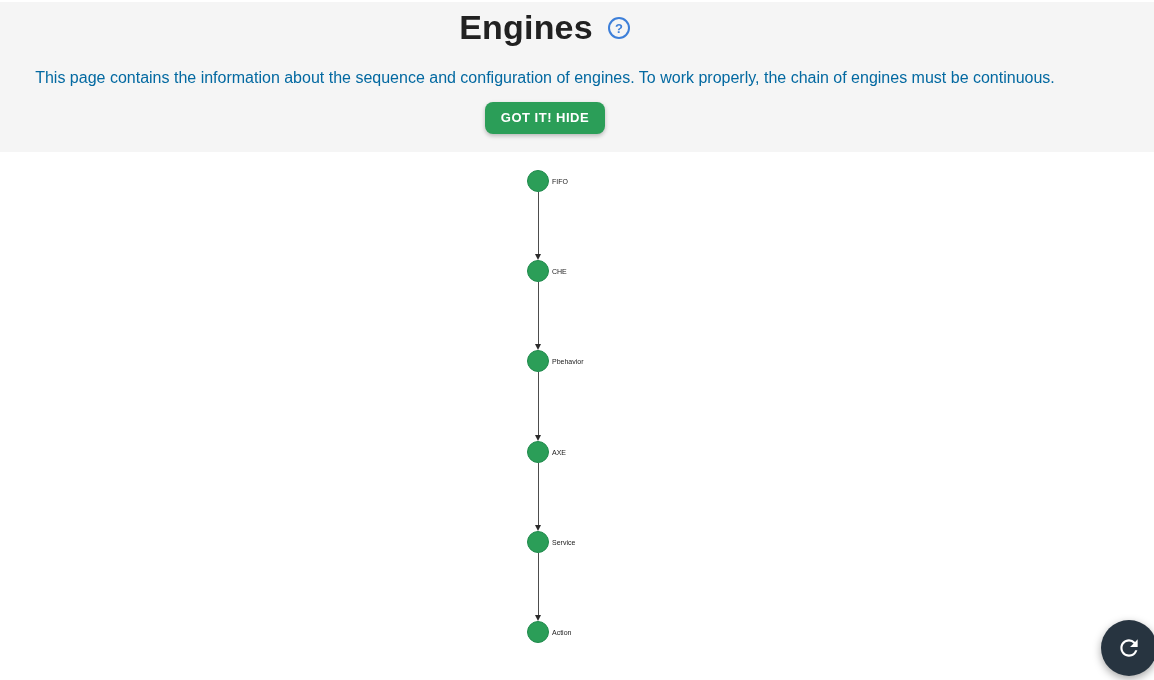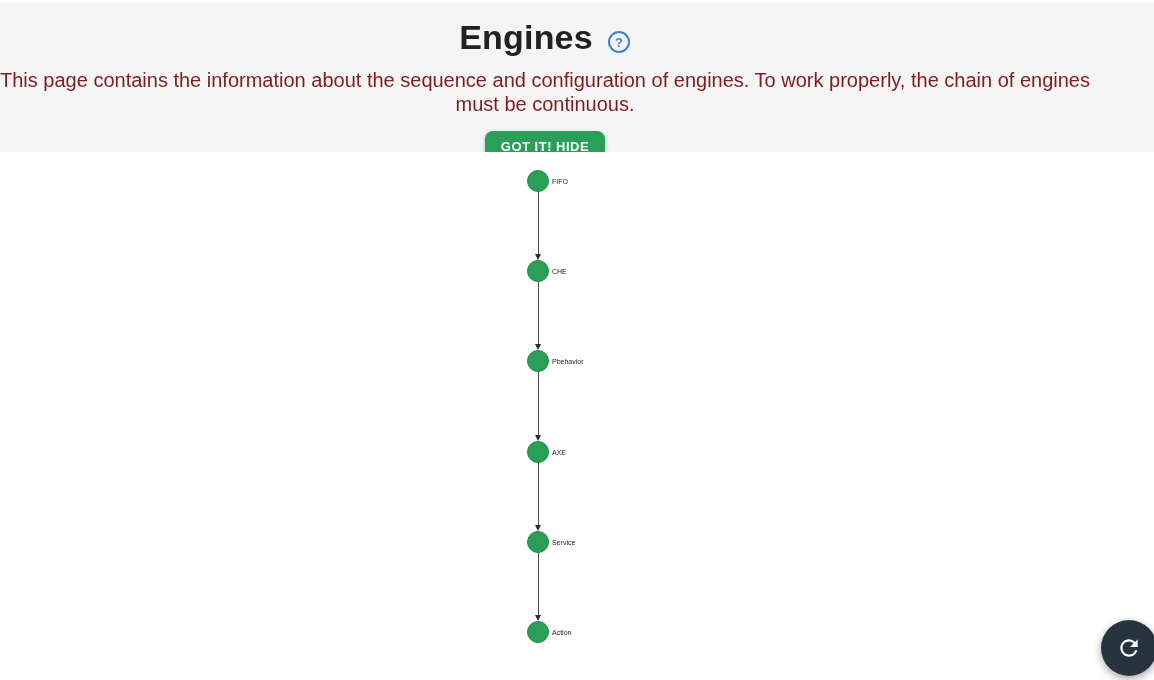--- a/index.html
+++ b/index.html
@@ -26,43 +26,43 @@
     box-sizing: border-box;
   }
   .help-inner {
     width: 1090px;            
     margin: 0;
     text-align: center;
   }
   .title-row {
     display: flex;
     justify-content: center;
-    align-items: flex-end;
+    align-items: flex-start;
     gap: 14px;
     padding-top: 8px;
     height: 44px;
   }
   .page-title {
     font-size: 34px;
     font-weight: 600;
     color: #212121;
     letter-spacing: 0.2px;
     line-height: 1;
   }
   .help-icon {
     width: 24px;
     height: 24px;
     margin-top: 6px;
     cursor: pointer;
     flex: 0 0 auto;
   }
   .help-desc {
     margin-top: 14px;
-    font-size: 20px;
-    color: #7f1d1d;
+    font-size: 16px;
+    color: #0369a1;
     line-height: 1.2;
   }
   .got-it-btn {
     display: inline-block;
     margin-top: 15px;
     padding: 0 16px;
     height: 32px;
     line-height: 32px;
     background: var(--green, #2b9e58);
     color: #ffffff;

